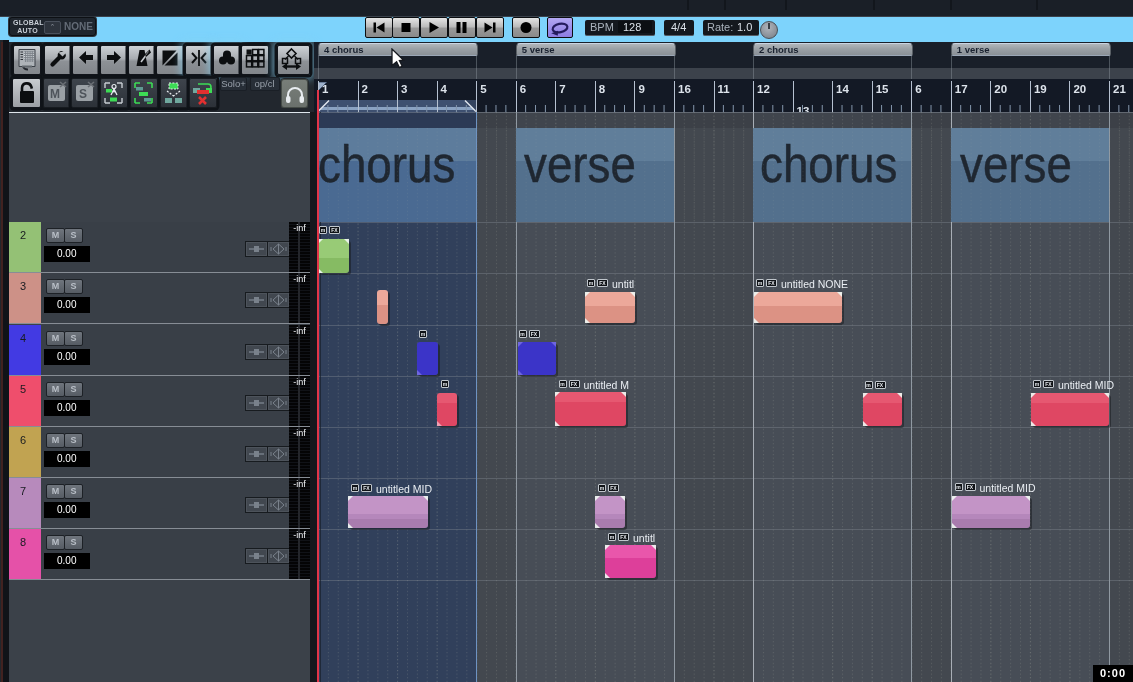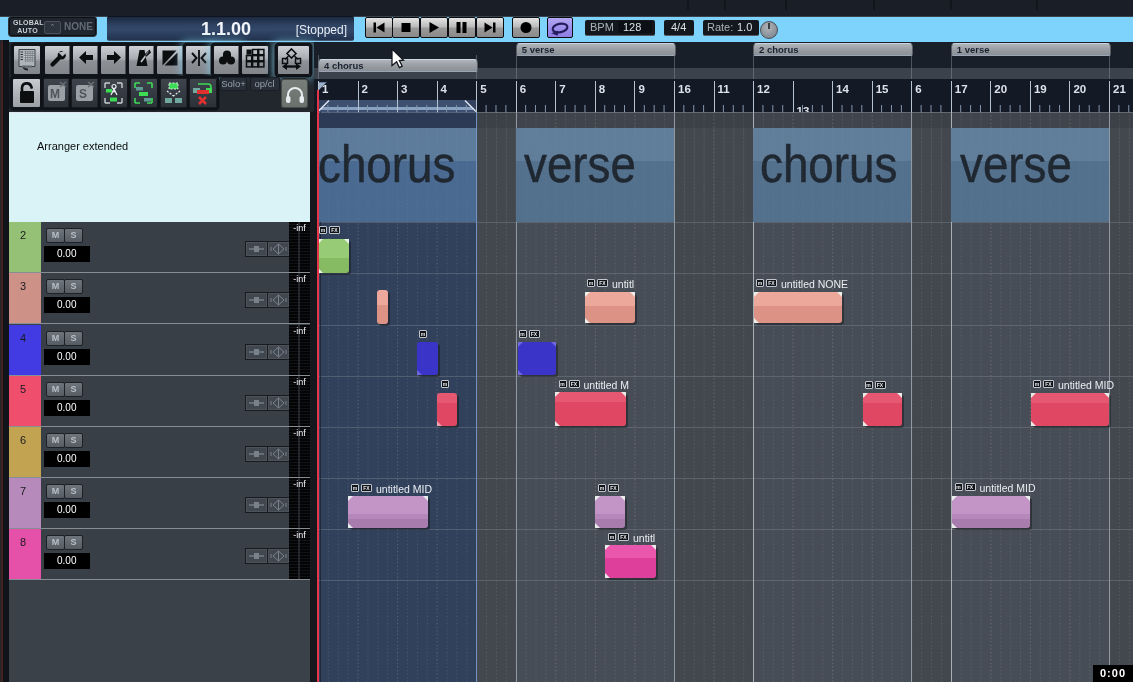--- a/index.html
+++ b/index.html
@@ -76,24 +76,20 @@
     <div class="abs" style="left:873px;top:0;width:2px;height:10px;background:#12161c;"></div>
     <div class="abs" style="left:950px;top:0;width:2px;height:10px;background:#12161c;"></div>
     <div class="abs" style="left:1036px;top:0;width:2px;height:10px;background:#12161c;"></div>
   </div>
 <div class="abs" id="tbar">
   <div class="abs" id="autogrp">
     <div class="abs lbl2" style="left:3px;top:1px;">GLOBAL<br>&nbsp;&nbsp;AUTO</div>
     <div class="abs" id="autobtn">⌃</div>
     <div class="abs" id="nonetxt">NONE</div>
   </div>
-  <div class="abs" id="timedisp">
-    <div class="tc">1.1.00</div>
-      <div class="st">[Stopped]</div>
-  </div>
   <div class="abs tpb" style="left:364.5px;">
       <svg width="26" height="19">
         <rect x="7.5" y="4.5" width="2.5" height="10" fill="#000"></rect>
         <path d="M18.5 4.5 L10.5 9.5 L18.5 14.5 Z" fill="#000"></path>
       </svg>
     </div>
   <div class="abs tpb" style="left:392px;">
       <svg width="26" height="19">
         <rect x="8.5" y="5" width="9" height="9" fill="#000"></rect>
       </svg>
@@ -273,23 +269,20 @@
 <div class="abs" style="left:220px;top:34.5px;width:25px;height:12px;background:#272e37;border:1px solid #1a1f26;border-radius:2px;color:#98a0aa;font-size:9.5px;text-align:center;line-height:12px;">Solo+</div>
 <div class="abs" style="left:249.5px;top:34.5px;width:28px;height:12px;background:#272e37;border:1px solid #1a1f26;border-radius:2px;color:#98a0aa;font-size:9.5px;text-align:center;line-height:12px;">op/cl</div>
 <div class="abs" style="left:280px;top:36px;width:27px;height:29px;border-radius:4px;background:linear-gradient(180deg,#787e79 0%,#6a706c 100%);border:1px solid #23282d;box-shadow:0 0 0 1px #454b47 inset;"><svg width="28" height="30">
         <path d="M7 19 v-3 a7 7 0 0 1 14 0 v3" stroke="#e8ecf0" stroke-width="2" fill="none"></path>
         <rect x="5" y="17" width="4.5" height="7" rx="2" fill="#e8ecf0"></rect>
         <rect x="18.5" y="17" width="4.5" height="7" rx="2" fill="#e8ecf0"></rect>
       </svg></div>
 </div>
 <div class="abs" id="lpanel">
 <div class="abs wline"></div>
-<div class="abs" id="arrbox">
-      <div class="abs" style="left:28px;top:27px;">Arranger extended</div>
-    </div>
 <div class="abs trow" style="top:110.2px;">
   <div class="abs tstrip" style="background:#94c175;"></div>
   <div class="abs tnum">2</div>
   <div class="abs msb" style="left:37px;">M</div>
       <div class="abs msb" style="left:55px;">S</div>
   <div class="abs vbox">0.00</div>
   <div class="abs rbtn" style="left:236px;">
         <svg width="21" height="14">
           <path d="M3 7 h15" stroke="#79818b" stroke-width="1.4"></path>
           <rect x="8" y="4" width="5" height="6" fill="#79818b"></rect>
@@ -436,21 +429,21 @@
   <div class="abs meter">
         <div class="minf">-inf</div>
       </div>
 </div>
 </div>
 <div class="abs" id="splitter"></div>
 <div class="abs" id="lblack"></div>
 <div class="abs" id="redline"></div>
 <div class="abs" id="theader">
 <div class="abs band"></div>
-<div class="abs shead" style="left:4.0px;width:158.2px;margin-top:16px;"><span style="margin-left:5px;">4  chorus</span></div>
+<div class="abs shead" style="left:4.0px;width:158.2px;"><span style="margin-left:5px;">4  chorus</span></div>
 <div class="abs shead" style="left:201.8px;width:158.2px;"><span style="margin-left:5px;">5  verse</span></div>
 <div class="abs shead" style="left:439.0px;width:158.2px;"><span style="margin-left:5px;">2  chorus</span></div>
 <div class="abs shead" style="left:636.8px;width:158.2px;"><span style="margin-left:5px;">1  verse</span></div>
 <div class="abs" style="left:4.0px;top:13px;width:1px;height:57px;background:rgba(140,148,158,.45);"></div>
 <div class="abs" style="left:162.2px;top:13px;width:1px;height:57px;background:rgba(140,148,158,.45);"></div>
 <div class="abs" style="left:201.8px;top:13px;width:1px;height:57px;background:rgba(140,148,158,.45);"></div>
 <div class="abs" style="left:360.0px;top:13px;width:1px;height:57px;background:rgba(140,148,158,.45);"></div>
 <div class="abs" style="left:439.1px;top:13px;width:1px;height:57px;background:rgba(140,148,158,.45);"></div>
 <div class="abs" style="left:597.3px;top:13px;width:1px;height:57px;background:rgba(140,148,158,.45);"></div>
 <div class="abs" style="left:636.8px;top:13px;width:1px;height:57px;background:rgba(140,148,158,.45);"></div>

